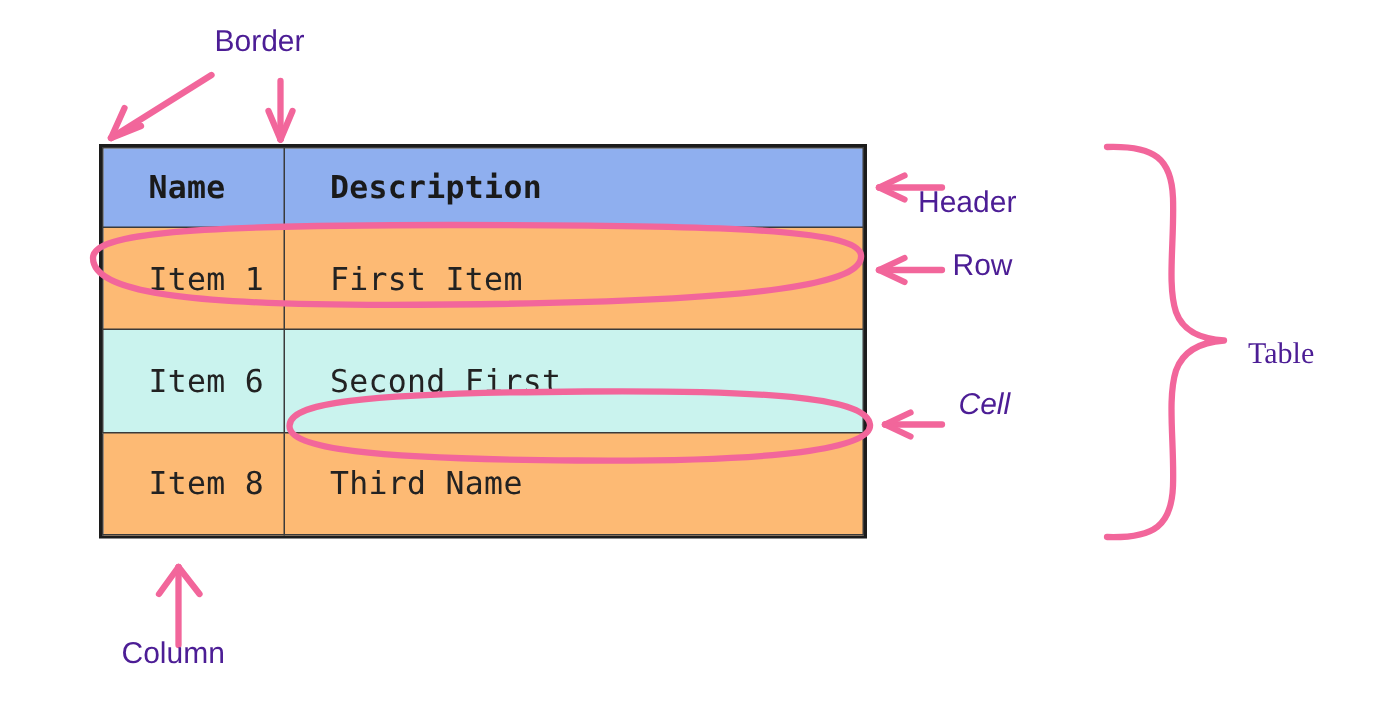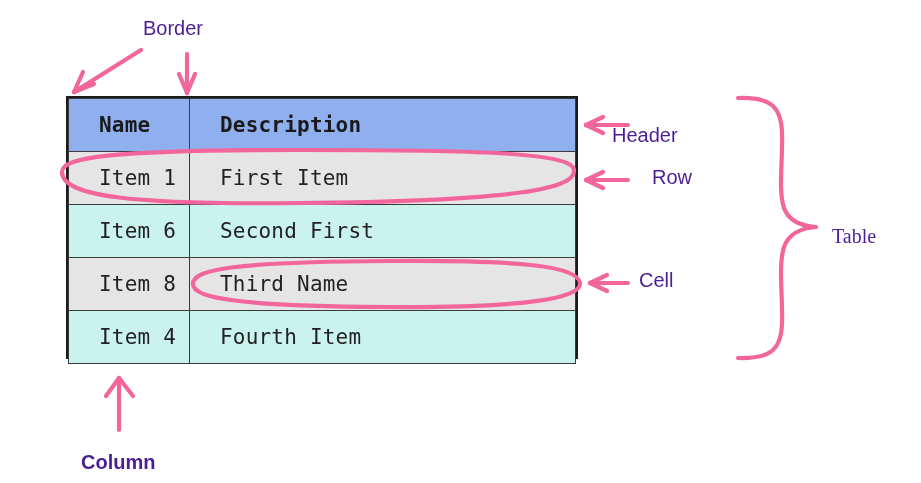--- a/index.html
+++ b/index.html
@@ -53,38 +53,38 @@
     color: #222222;
     white-space: nowrap;
     margin-top: 44px;
   }
   table.diagram-table thead th {
     background: #8fafef;
     font-weight: bold;
     color: #1a1a1a;
     height: 52px;
   }
-  table.diagram-table tbody tr.odd td { background: #e5e5e5; }
+  table.diagram-table tbody tr.odd td { background: #fdba74; }
   table.diagram-table tbody tr.even td { background: #caf3ee; }
 
   
   .anno-label {
     position: absolute;
     font-family: "Liberation Sans", sans-serif;
     font-size: 20px;
     color: #4c1d95;
     white-space: nowrap;
     line-height: 1;
   }
   #label-border { left: 143px; top: 18px; }
   #label-header { left: 612px; top: 112px; margin-top: 13px; }
-  #label-row    { left: 652px; top: 167px; }
-  #label-cell   { left: 639px; top: 270px; }
+  #label-row    { left: 635px; top: 167px; }
+  #label-cell   { left: 639px; top: 260px; font-style: italic; }
   #label-table  { left: 832px; top: 226px; font-family: Liberation Serif, serif; }
-  #label-column { left: 81px;  top: 452px; font-weight: bold; }
+  #label-column { left: 81px;  top: 426px; }
 
   
   #marks {
     position: absolute;
     left: 0; top: 0;
     width: 921px;
     height: 483px;
     pointer-events: none;
   }
 </style>
@@ -111,24 +111,20 @@
           <td>First Item</td>
         </tr>
         <tr class="even">
           <td>Item 6</td>
           <td>Second First</td>
         </tr>
         <tr class="odd">
           <td>Item 8</td>
           <td>Third Name</td>
         </tr>
-        <tr class="even">
-          <td>Item 4</td>
-          <td>Fourth Item</td>
-        </tr>
       </tbody>
     </table>
   </div>
 
   <svg id="marks" viewBox="0 0 921 483">
     <g fill="none" stroke="#f2669b" stroke-width="4.2" stroke-linecap="round" stroke-linejoin="round">
 
       <g>
         <path d="M141,50 L74,92"></path>
         <path d="M74,92 L94,84"></path>

